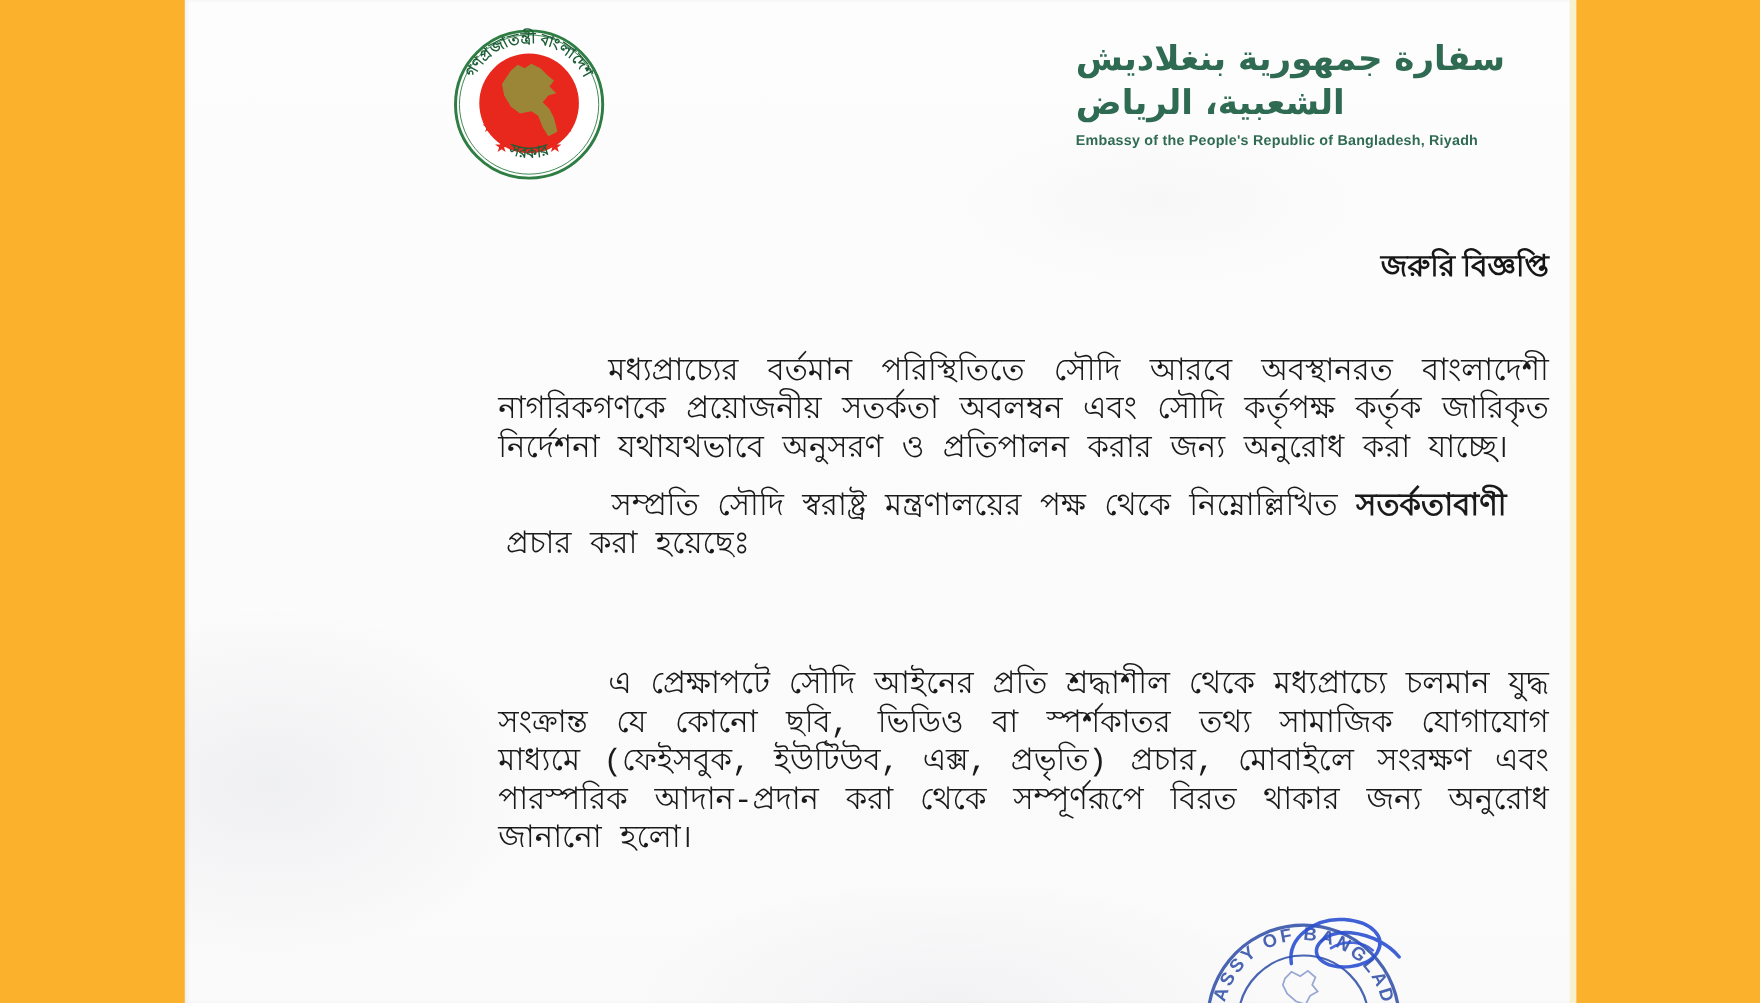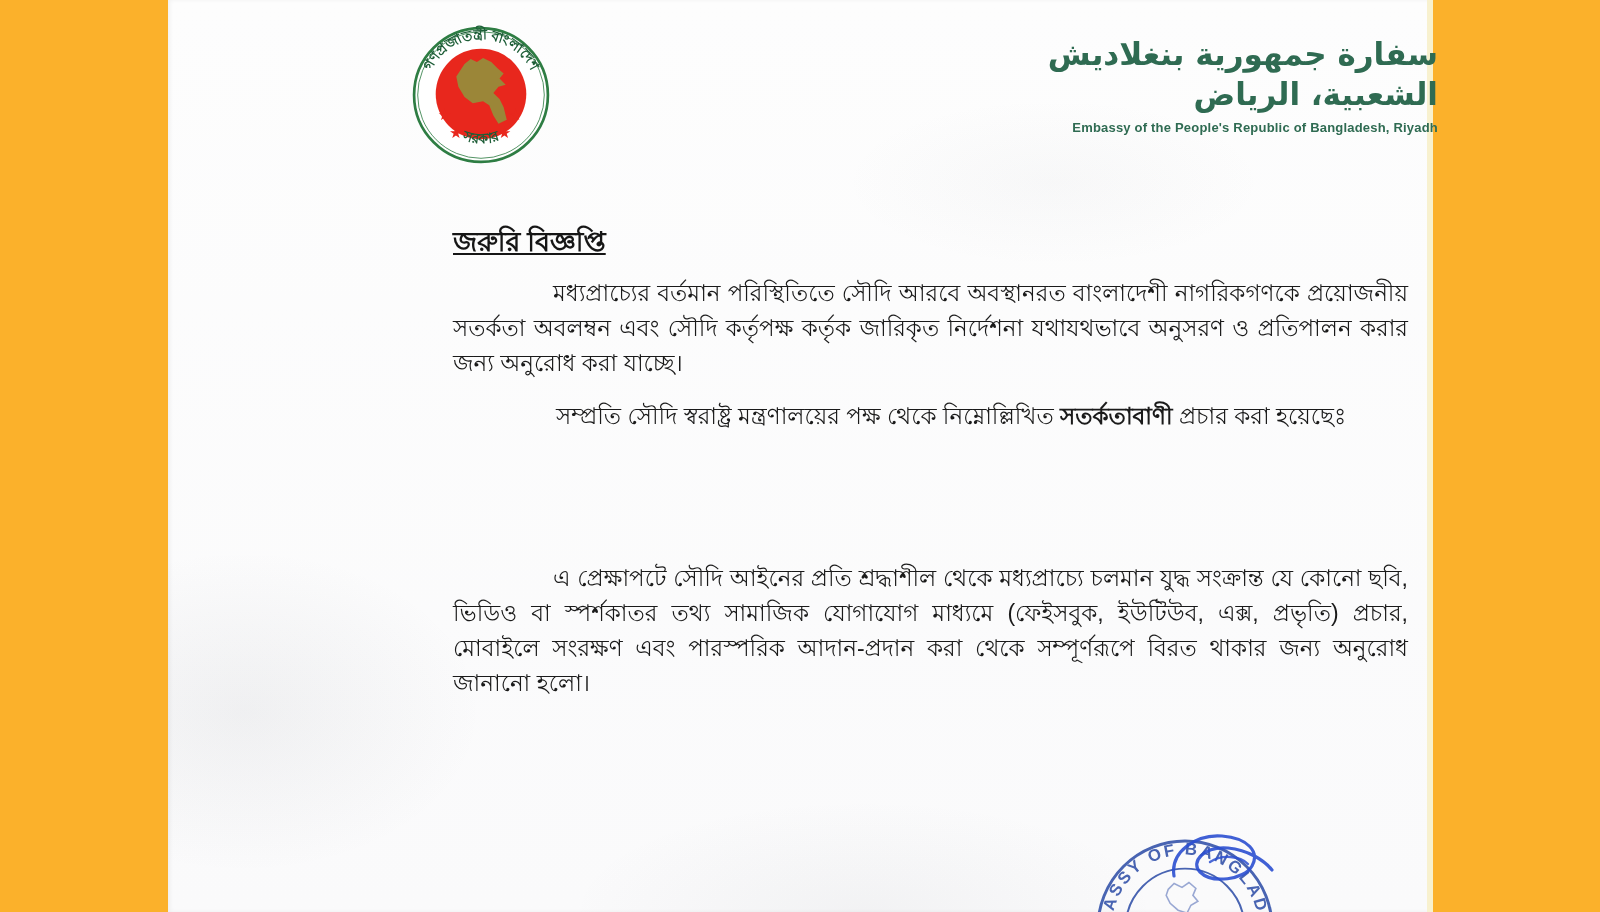--- a/index.html
+++ b/index.html
@@ -8,25 +8,25 @@
   .paper {
     position:absolute; left:168px; top:0; width:1265px; height:912px;
     background:
       radial-gradient(ellipse 340px 230px at 6% 78%, rgba(90,95,105,0.07), transparent 70%),
       radial-gradient(ellipse 420px 160px at 55% 100%, rgba(90,95,105,0.05), transparent 70%),
       radial-gradient(ellipse 300px 120px at 70% 20%, rgba(120,125,135,0.04), transparent 70%),
       linear-gradient(180deg,#FDFDFD,#FAFAFB);
     box-shadow: inset -6px 0 0 #F8F1CF, inset 2px 0 4px rgba(0,0,0,0.05);
   }
   .logo { position:absolute; left:243px; top:25px; width:140px; height:140px; }
-  .header-block { position:absolute; left:810px; top:34px; width:460px; text-align:right; }
+  .header-block { position:absolute; left:810px; top:34px; width:460px; text-align:left; }
   .header-arabic { font-size:31px; line-height:40px; font-weight:700; color:#2F6B52; font-family:"DejaVu Sans", sans-serif; direction:rtl; }
   .header-english { font-size:13px; line-height:27px; font-weight:700; color:#2F6B52; letter-spacing:0.2px; }
-  .doc-title { position:absolute; left:285px; top:221px; width:955px; text-align:left; font-size:27px; font-weight:700; color:#161616; font-family:"Liberation Serif", "DejaVu Serif", serif;text-decoration:underline; }
-  .bn { font-size:23px; line-height:35px; text-align:justify; color:#1A1A1A; font-family:Liberation Sans, sans-serif; }
+  .doc-title { position:absolute; left:285px; top:221px; width:955px; text-align:right; font-size:27px; font-weight:700; color:#161616; font-family:"Liberation Serif", "DejaVu Serif", serif; }
+  .bn { font-size:28px; line-height:35px; text-align:justify; color:#1A1A1A; font-family:Liberation Mono, monospace;margin-top:45px; }
   .indent { text-indent:100px; }
   .p1 { position:absolute; left:285px; top:276px; width:955px; }
   .p2-intro { position:absolute; left:292px; top:399px; width:955px; text-align:left; }
   .p2-warning { position:absolute; left:285px; top:436px; width:955px; font-weight:700; }
   .p3 { position:absolute; left:285px; top:561px; width:955px; }
   .stamp { position:absolute; left:923px; top:834px; width:188px; height:188px; opacity:0.92; }
   .signature { position:absolute; left:992px; top:818px; width:128px; height:92px; }
   .footer-office { position:absolute; left:948px; top:861px; font-size:26px; font-weight:400; color:#101010; font-family:"Liberation Serif", "DejaVu Serif", serif; }
 </style>
 </head>

